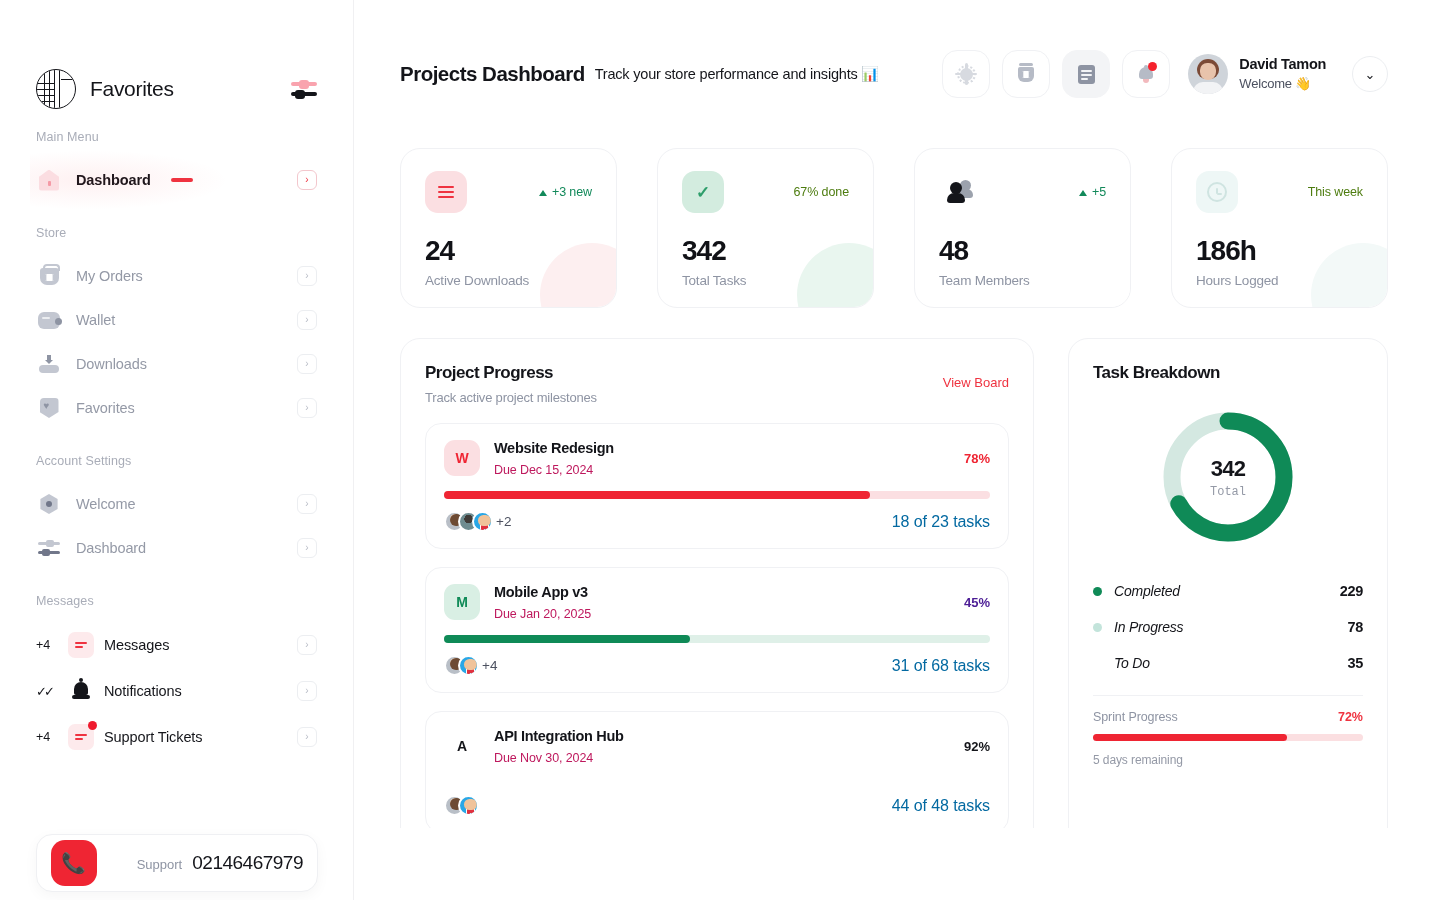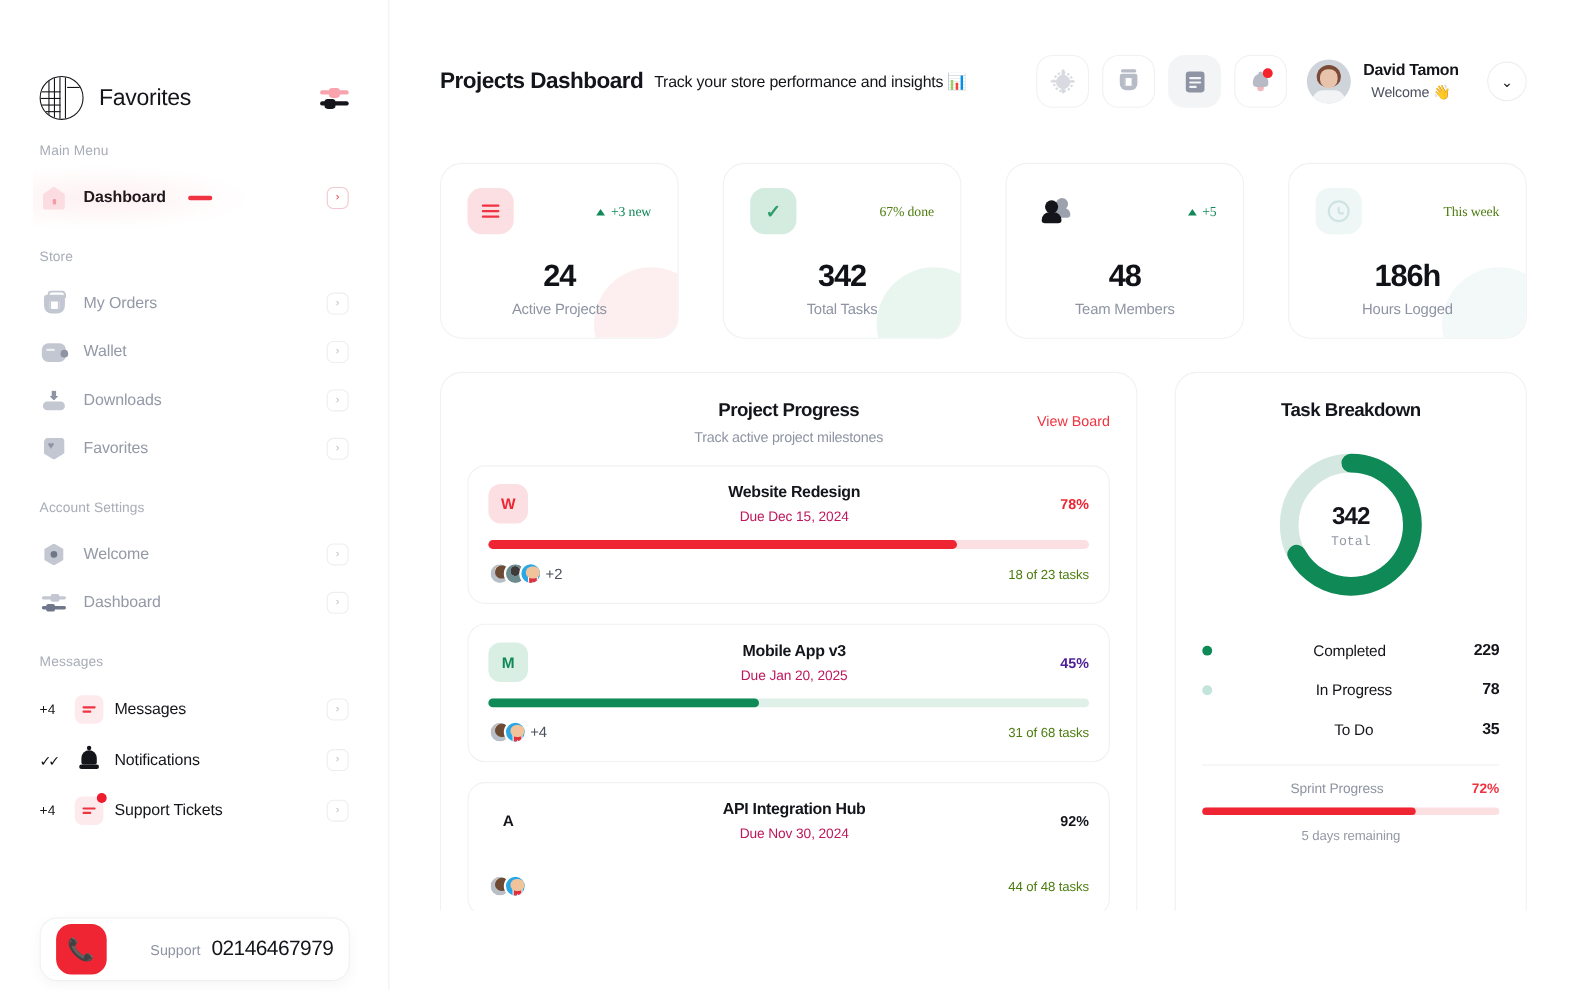--- a/index.html
+++ b/index.html
@@ -137,21 +137,21 @@
   .support-ic {
     width: 46px; height: 46px; border-radius: 14px; background: #ef2533;
     display: flex; align-items: center; justify-content: center; flex: 0 0 46px;
     color: #fff; font-size: 20px;
   }
   .support-txt { display: flex; align-items: baseline; gap: 10px; flex: 1; justify-content: flex-end; }
   .support-label { font-size: 13px; color: #8e94a3; }
   .support-num { font-size: 19px; font-weight: 400; color: #14151a; letter-spacing: -0.5px; }
 
   
-  .main { flex: 1; height: 828px; padding: 0 52px 0 46px; overflow: hidden; text-align: center; }
+  .main { flex: 1; height: 828px; padding: 0 52px 0 46px; overflow: hidden; }
   .topbar { display: flex; align-items: center; height: 148px; }
   .page-title { font-size: 20.5px; font-weight: 800; letter-spacing: -0.5px; color: #14151a; }
   .page-sub { font-size: 14.5px; color: #14151a; letter-spacing: -0.2px; margin-left: 10px; }
   .topbar-right { margin-left: auto; display: flex; align-items: center; gap: 12px; }
   .hbtn {
     width: 48px; height: 48px; border-radius: 15px; border: 1px solid #f0f1f4;
     background: #fff; display: flex; align-items: center; justify-content: center;
     position: relative; cursor: pointer;
   }
   .hbtn.filled { background: #f3f4f6; border-color: #f3f4f6; }
@@ -195,21 +195,21 @@
     font-size: 13px; color: #14151a; cursor: pointer;
   }
 
   
   .stats { display: flex; gap: 40px; }
   .stat {
     flex: 1; height: 160px; border: 1px solid #f0f1f4; border-radius: 20px;
     background: #fff; padding: 22px 24px; position: relative; overflow: hidden;
   }
   .stat-blob { position: absolute; right: -28px; bottom: -40px; width: 104px; height: 104px; border-radius: 50%; }
-  .stat-top { display: flex; align-items: center; justify-content: space-between; position: relative; z-index: 1; font-family: Liberation Serif, serif; }
+  .stat-top { display: flex; align-items: center; justify-content: space-between; position: relative; z-index: 1; }
   .stat-tile {
     width: 42px; height: 42px; border-radius: 13px;
     display: flex; align-items: center; justify-content: center;
   }
   .stat-badge { font-size: 12.5px; color: #4d7c0f; letter-spacing: -0.1px; }
   .stat-badge.up { color: #12895a; }
   .tri { display: inline-block; width: 0; height: 0; border-left: 4px solid transparent;
          border-right: 4px solid transparent; border-bottom: 6px solid #12895a; margin-right: 5px; }
   .stat-value { font-size: 28px; font-weight: 800; letter-spacing: -1px; margin-top: 22px; position: relative; z-index: 1; }
   .stat-label { font-size: 13.5px; color: #8e94a3; margin-top: 6px; position: relative; z-index: 1; letter-spacing: -0.2px; }
@@ -262,37 +262,37 @@
   }
   .av:first-child { margin-left: 0; }
   .av.a1 { background: radial-gradient(circle at 50% 34%, #f0d8c6 0 32%, #b9bfc7 33% 100%); }
   .av.a1::after { content:''; position:absolute; left:4px; top:1px; width:13px; height:12px; border-radius:7px; background:#6d4a33; }
   .av.a2 { background: radial-gradient(circle at 50% 36%, #3f3b38 0 30%, #6e8c90 31% 100%); }
   .av.a3 { background: #29a7e6; }
   .av.a3::after { content:''; position:absolute; left:4px; top:2px; width:13px; height:11px; border-radius:6px; background:#f0c39a; }
   .av.a3 .cross { position:absolute; bottom:0; left:6px; width:9px; height:8px; background:#fff; }
   .av.a3 .cross::after { content:''; position:absolute; left:3px; top:1px; width:3px; height:6px; background:#e0313f; box-shadow: -2px 2px 0 0 #e0313f, 2px 2px 0 0 #e0313f; }
   .av-more { font-size: 13.5px; color: #4c5160; margin-left: 3px; }
-  .task-count { margin-left: auto; font-size: 12px; color: #4d7c0f; letter-spacing: -0.1px; }
+  .task-count { margin-left: auto; font-size: 16px; color: #0369a1; letter-spacing: -0.1px; }
 
   
   .donut-wrap { display: flex; justify-content: center; margin-top: 26px; }
   .donut { position: relative; width: 136px; height: 136px; }
   .donut-center {
     position: absolute; inset: 0; display: flex; flex-direction: column;
     align-items: center; justify-content: center;
   }
   .donut-num { font-size: 22px; font-weight: 800; letter-spacing: -0.8px; color: #14151a; }
   .donut-total { font-size: 12px; color: #9499a6; margin-top: 3px; font-family: Liberation Mono, monospace; }
 
   .legend { margin-top: 28px; }
   .legend-row { display: flex; align-items: center; height: 36px; }
   .lg-dot { width: 9px; height: 9px; border-radius: 50%; margin-right: 12px; flex: 0 0 9px; }
   .lg-dot.empty { background: transparent; }
-  .lg-label { font-size: 14px; color: #14151a; letter-spacing: -0.2px; flex: 1; }
+  .lg-label { font-size: 14px; color: #14151a; letter-spacing: -0.2px; flex: 1; font-style: italic; }
   .lg-val { font-size: 14.5px; font-weight: 800; color: #14151a; letter-spacing: -0.3px; }
   .divider { height: 1px; background: #f0f1f4; margin: 14px 0 14px; }
   .sprint-row { display: flex; align-items: baseline; }
   .sprint-label { font-size: 12.5px; color: #8e94a3; flex: 1; letter-spacing: -0.1px; }
   .sprint-pct { font-size: 12.5px; font-weight: 800; color: #ef3340; }
   .sprint-track { height: 7px; border-radius: 4px; background: #fbdfe1; margin-top: 10px; }
   .sprint-fill { height: 7px; border-radius: 4px; background: #ef2533; }
   .sprint-note { font-size: 12px; color: #9499a6; margin-top: 12px; letter-spacing: -0.1px; }
 </style>
 </head>
@@ -488,21 +488,21 @@
           <span class="stat-tile" style="background:#fbdfe2">
             <span class="tile-list">
                 <i></i>
                 <i></i>
                 <i></i>
               </span>
           </span>
           <span class="stat-badge up"><span class="tri"></span><span>+3 new</span></span>
         </div>
         <div class="stat-value">24</div>
-        <div class="stat-label">Active Projects</div>
+        <div class="stat-label">Active Downloads</div>
       </div>
 
       <div class="stat">
         <span class="stat-blob" style="background:#e9f6ef"></span>
         <div class="stat-top">
           <span class="stat-tile" style="background:#d3ecdf">
             <span class="tile-check">✓</span>
           </span>
           <span class="stat-badge">67% done</span>
         </div>

